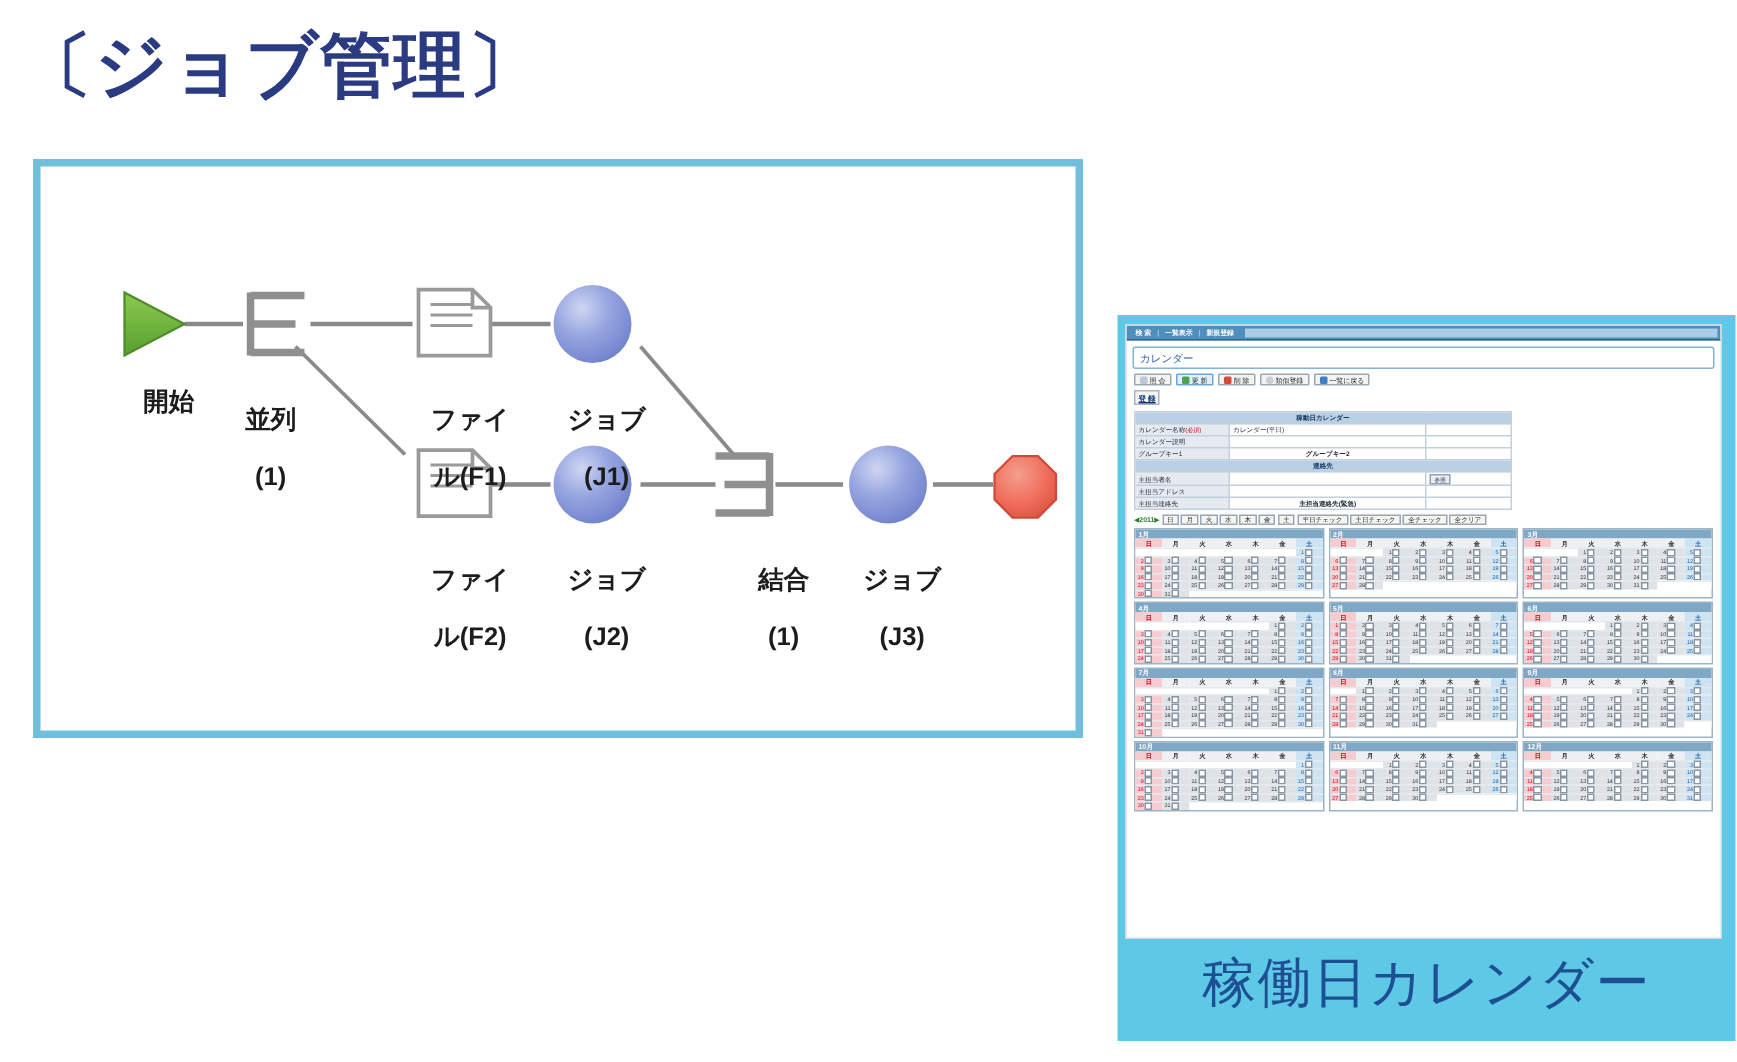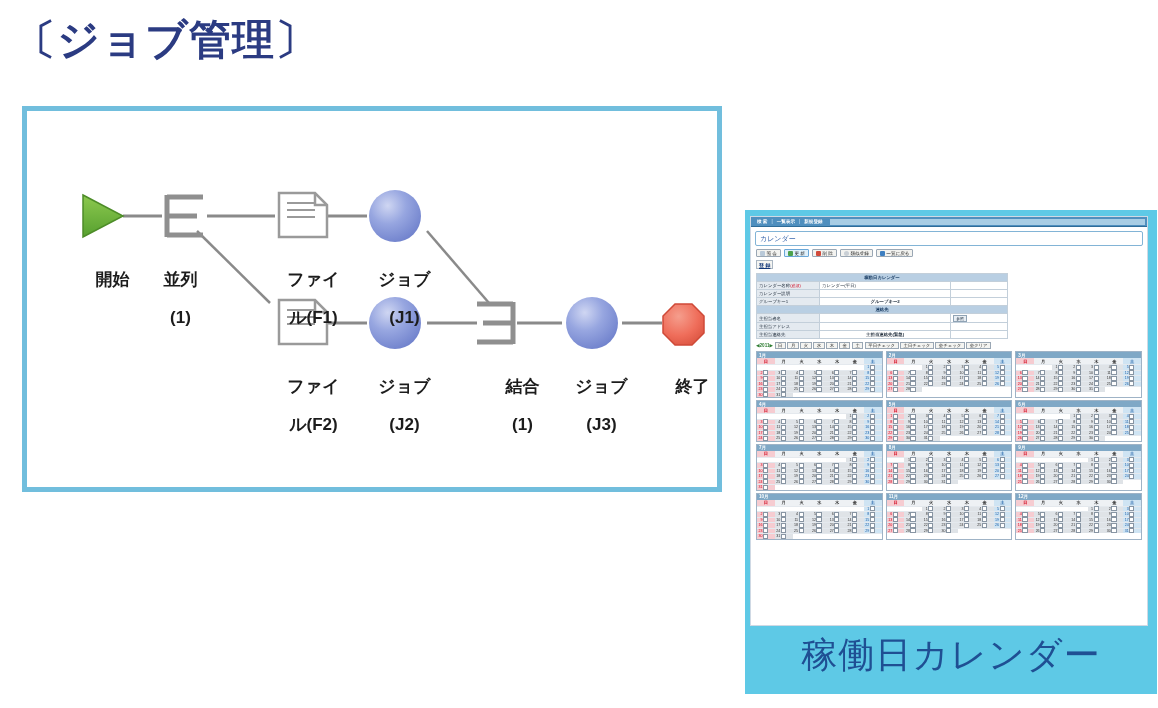--- a/index.html
+++ b/index.html
@@ -6,21 +6,21 @@
   body{
     width:1158px;height:708px;
     background:#ffffff;
     font-family:"Liberation Sans","DejaVu Sans",sans-serif;
     position:relative;
     overflow:hidden;
   }
   
   #page-title{
     position:absolute;left:14px;top:12px;
-    font-size:42px;font-weight:bold;color:#2b3b82;
+    font-size:48px;font-weight:bold;color:#2b3b82;
     letter-spacing:1px;white-space:nowrap;
   }
   
   #flow-frame{
     position:absolute;left:22px;top:106px;
     width:700px;height:386px;
     border:5px solid #71bedd;
     background:#ffffff;
     box-sizing:border-box;
   }
@@ -222,21 +222,21 @@
 
     <g>
       <circle cx="565" cy="212" r="26" fill="url(#sphereGrad)"></circle>
     </g>
 
     <g>
       <polygon points="648,193 665,193 677,205 677,222 665,234 648,234 636,222 636,205" fill="url(#octGrad)" stroke="#cf4a38" stroke-width="1.5"></polygon>
     </g>
   </svg>
 
-  <div class="node-label" style="left:46px;top:140px;width:60px;text-align:center;">
+  <div class="node-label" style="left:46px;top:128px;width:60px;text-align:center;">
     <span>開始</span>
   </div>
 
   <div class="node-label" style="left:104px;top:140px;width:80px;">
     <span>並列</span><br>
     <span>(1)</span>
   </div>
 
   <div class="node-label" style="left:232px;top:140px;width:90px;">
     <span>ファイ</span><br>
@@ -261,23 +261,20 @@
   <div class="node-label" style="left:446px;top:247px;width:80px;">
     <span>結合</span><br>
     <span>(1)</span>
   </div>
 
   <div class="node-label" style="left:525px;top:247px;width:80px;">
     <span>ジョブ</span><br>
     <span>(J3)</span>
   </div>
 
-  <div class="node-label" style="left:626px;top:247px;width:60px;">
-    <span>終了</span>
-  </div>
 </div>
 
 <div id="app-panel">
 
   <div id="app-shot">
 
     
     <div class="tabstrip">
       <span class="tab">検 索</span>
       <span class="tsep">|</span>

